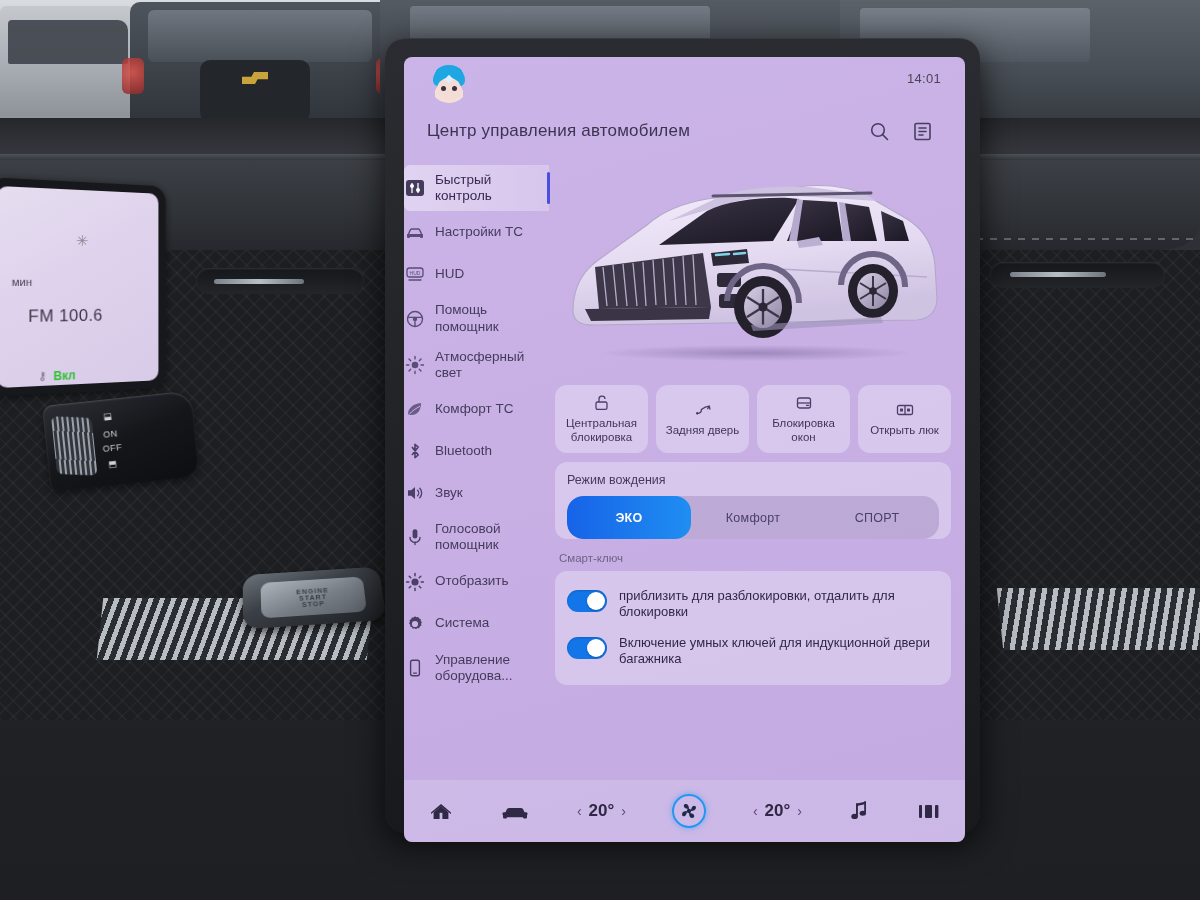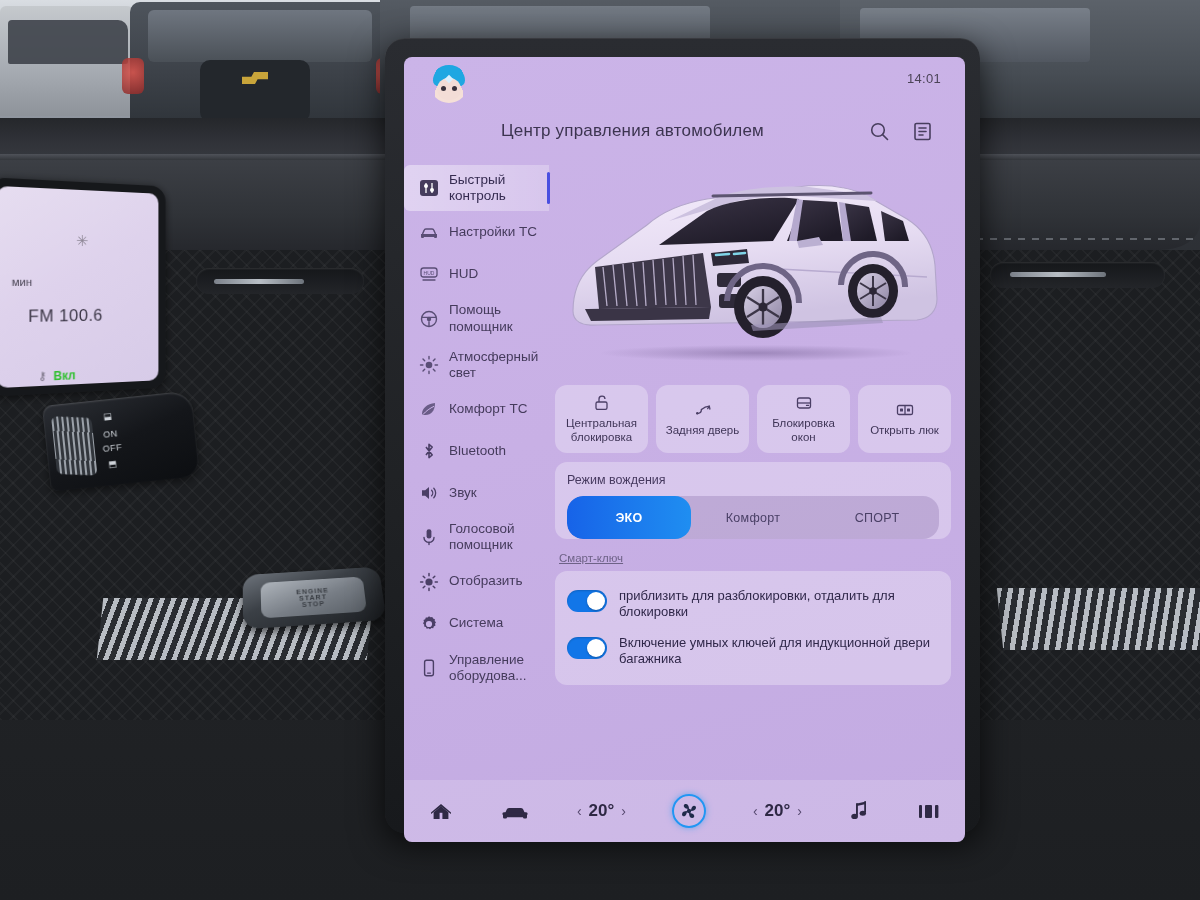--- a/index.html
+++ b/index.html
@@ -197,39 +197,39 @@
     background:#d8f0ff; transform:rotate(45deg);}
   .clock{
     position:absolute; right:24px; top:14px; font-size:13px; color:#4c4458; letter-spacing:.3px;
   }
 
   
   .titlebar{
     height:50px; position:relative; flex:0 0 auto;
   }
   .page-title{
-    position:absolute; left:0; right:0; top:12px; text-align:center;
+    position:absolute; left:0; right:0; top:12px; 
     font-size:17px; color:#3c3450; letter-spacing:.2px;
-    padding-left:16px; padding-right:120px;
+    padding-left:23px; padding-right:120px;
   }
   .titlebar .ico{
     position:absolute; top:10px; width:26px; height:26px; cursor:pointer;
   }
   .ico-search{ right:72px;}
   .ico-notes{ right:28px;}
 
   
   .body-wrap{ flex:1 1 auto; display:flex; min-height:0; position:relative;}
 
   .sidebar{
     width:145px; flex:0 0 145px; padding-top:6px; position:relative;
   }
   .side-item{
     position:relative; display:flex; align-items:center; gap:9px;
-    padding:7px 8px 7px 14px; min-height:42px; cursor:pointer;
+    padding:7px 8px 7px 0; min-height:42px; cursor:pointer;
   }
   .side-item .sico{ width:22px; height:22px; flex:0 0 22px; display:flex; align-items:center; justify-content:center;}
   .side-item .slabel{ font-size:13.5px; line-height:1.2; color:#453b5c; }
   .side-item.active{
     background: linear-gradient(90deg, rgba(255,255,255,.42), rgba(255,255,255,.26));
     border-radius: 6px 0 0 6px;
   }
   .side-item.active .slabel{ color:#352b50;}
   .side-item.active:after{
     content:""; position:absolute; right:-1px; top:7px; bottom:7px; width:3px;
@@ -275,21 +275,21 @@
   .seg{
     flex:1 1 0; display:flex; align-items:center; justify-content:center;
     font-size:12.5px; color:#4a4066; cursor:pointer; letter-spacing:.3px;
   }
   .seg.active{
     background: linear-gradient(90deg,#1763e8 0%, #1f8ef1 100%);
     color:#fff; font-weight:bold; border-radius:16px;
   }
 
   .section-label{
-    font-size:11.5px; color:#6e6287; margin:13px 0 7px 4px; flex:0 0 auto;text-decoration:underline;
+    font-size:11.5px; color:#6e6287; margin:13px 0 7px 4px; flex:0 0 auto;
   }
 
   .toggle-card{
     background: rgba(255,255,255,.30); border-radius:12px;
     padding:10px 12px; flex:0 0 auto;
   }
   .trow{ display:flex; align-items:flex-start; gap:12px; padding:7px 0; cursor:pointer;}
   .switch{
     flex:0 0 40px; width:40px; height:22px; border-radius:11px;
     background:#1276e8; position:relative; margin-top:2px;

